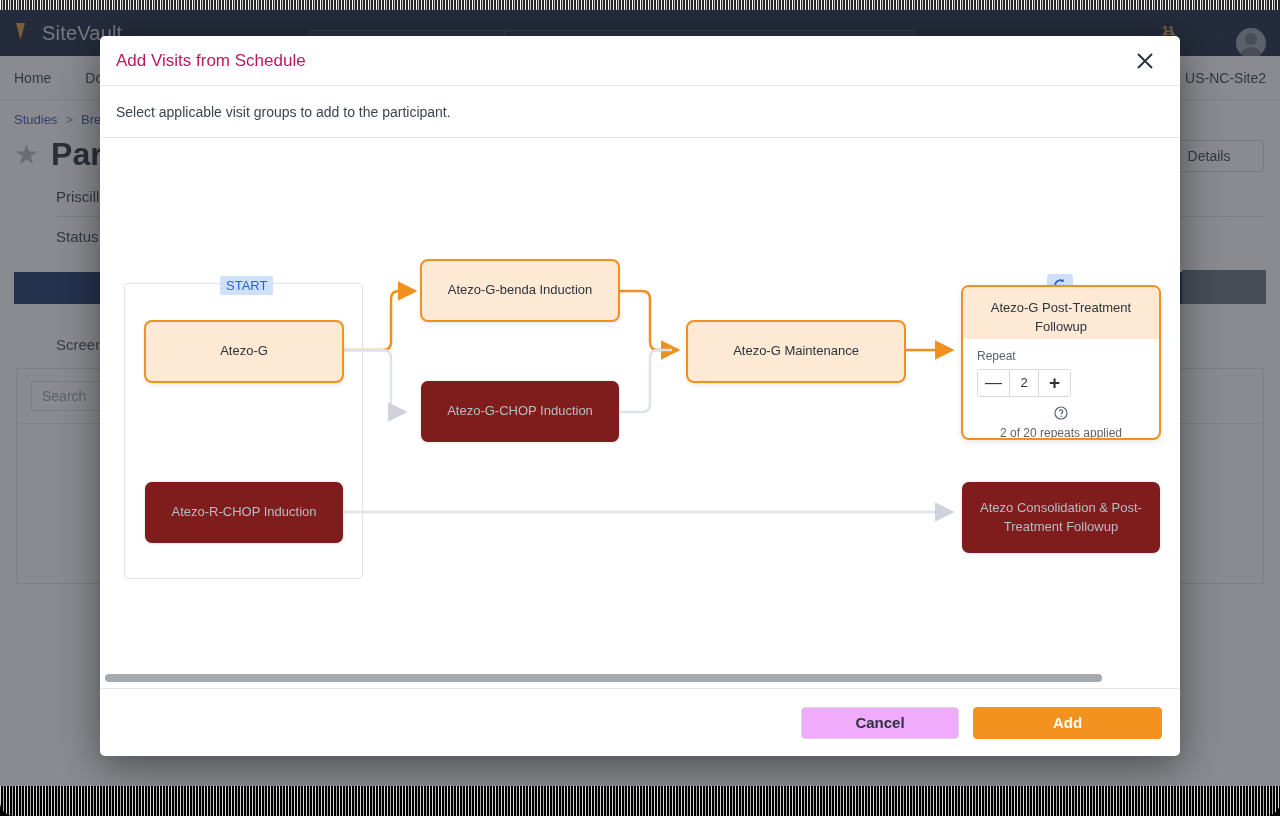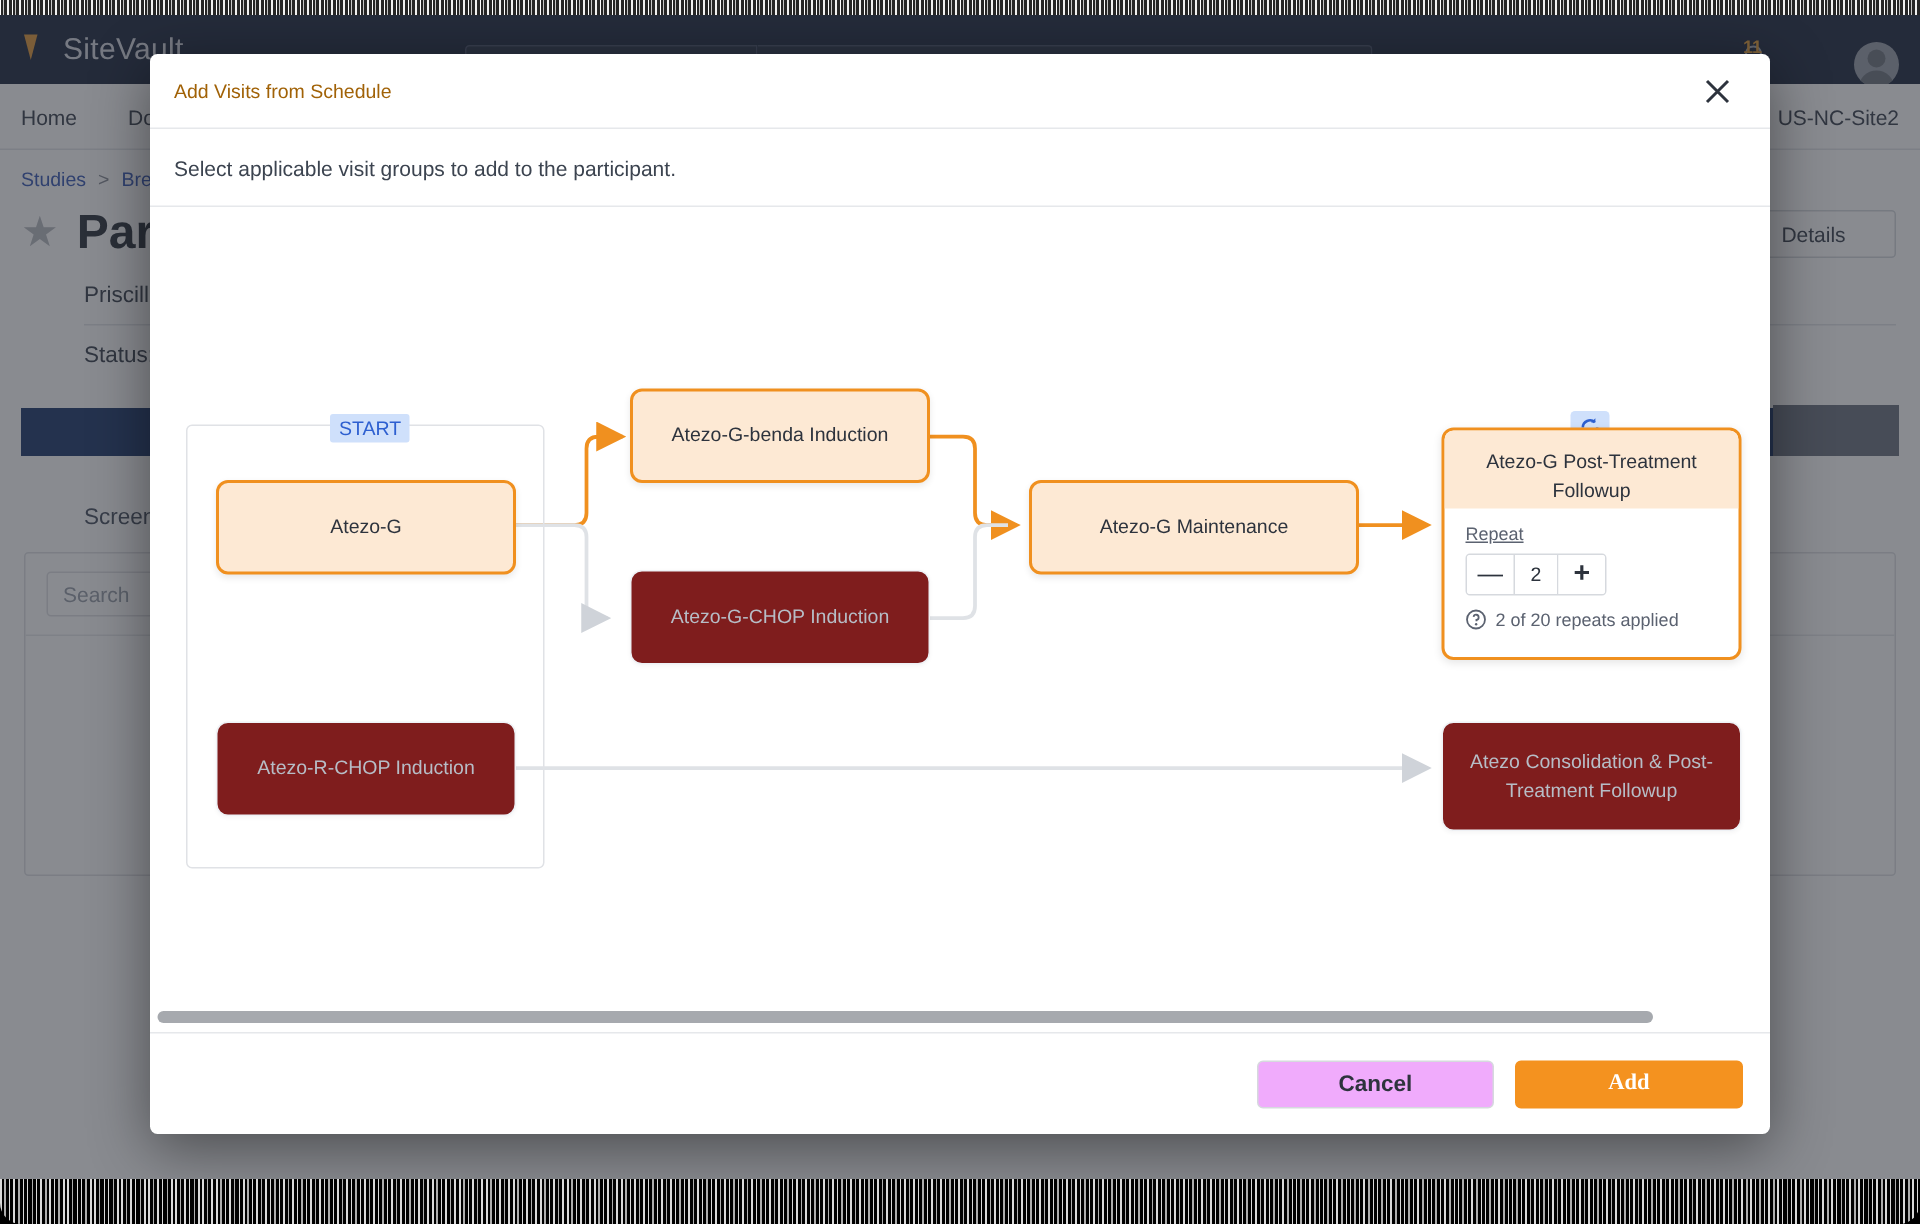--- a/index.html
+++ b/index.html
@@ -116,21 +116,21 @@
   .modal {
     position: absolute; left: 100px; top: 36px; width: 1080px; height: 720px;
     background: #ffffff; border-radius: 5px;
     box-shadow: 0 10px 40px rgba(0,0,0,.45);
     display: flex; flex-direction: column; overflow: hidden;
   }
   .modal-head {
     height: 50px; flex: 0 0 50px; display: flex; align-items: center;
     padding: 0 20px 0 16px; border-bottom: 1px solid #e6e8eb;
   }
-  .modal-title { font-size: 13px; color: #a16207; flex: 1; }
+  .modal-title { font-size: 17px; color: #be185d; flex: 1; }
   .close-x {
     width: 30px; height: 30px; display:flex; align-items:center; justify-content:center;
     cursor: pointer; color:#2d333d;
   }
   .modal-sub {
     height: 52px; flex: 0 0 52px; display: flex; align-items: center;
     padding: 0 16px; font-size: 14px; color: #3c4450; border-bottom: 1px solid #e6e8eb;
   }
 
   .canvas-wrap { position: relative; flex: 1; overflow: hidden; background: #fff; }
@@ -146,21 +146,21 @@
 
   .modal-foot {
     height: 68px; flex: 0 0 68px; border-top: 1px solid #e6e8eb;
     display: flex; align-items: center; justify-content: flex-end; gap: 14px; padding-right: 18px;
   }
   .btn {
     height: 32px; border-radius: 4px; font-size: 15px; font-weight: bold;
     display: flex; align-items: center; justify-content: center; cursor: pointer;
   }
   .btn-cancel { width: 158px; background: #f0abfc; border: 1px solid #d6d9de; color: #2d333d; }
-  .btn-add { width: 152px; background: #f4921f; border: 1px solid #f4921f; color: #fff; font-family: Liberation Serif, serif; }
+  .btn-add { width: 189px; background: #f4921f; border: 1px solid #f4921f; color: #fff; }
 
   
   .group-box {
     position: absolute; border: 1px solid #e0e2e6; border-radius: 4px; background: transparent;
   }
   .node {
     position: absolute; border-radius: 8px; display: flex; align-items: center;
     justify-content: center; text-align: center; font-size: 13px; line-height: 1.45;
     padding: 22px 10px;
   }
@@ -174,28 +174,28 @@
   }
   .node-repeat {
     position: absolute; border: 2px solid #f0901f; border-radius: 8px;
     background: #fff; overflow: hidden; box-shadow: 0 2px 6px rgba(0,0,0,.10);
   }
   .node-repeat .rp-head {
     background: #fde9d4; text-align: center; font-size: 13px; color: #2d333d;
     padding: 12px 14px 2px; line-height: 1.45;
   }
   .node-repeat .rp-body { padding: 10px 14px 8px; }
-  .rp-label { font-size: 12px; color: #5b6270; margin-bottom: 6px; text-decoration: underline; }
+  .rp-label { font-size: 12px; color: #5b6270; margin-bottom: 6px; }
   .stepper { display: flex; width: 94px; height: 28px; border: 1px solid #d6d9de; border-radius: 3px; overflow: hidden; }
   .step-btn { flex: 0 0 31px; display:flex; align-items:center; justify-content:center; background:#fff; color:#2d333d; cursor:pointer; }
   .step-minus { font-size: 17px; }
   .step-plus { font-size: 19px; font-weight: bold; }
   .step-val { flex: 1; display:flex; align-items:center; justify-content:center; font-size:13px; color:#2d333d;
               border-left: 1px solid #d6d9de; border-right: 1px solid #d6d9de; }
-  .rp-note { display: flex; align-items: center; gap: 6px; margin-top: 9px; font-size: 12px; color: #5b6270; }
+  .rp-note { display: flex; align-items: center; gap: 6px; margin-top: 9px; font-size: 12px; color: #5b6270; flex-direction: column; }
 
   .repeat-badge {
     position: absolute; width: 26px; height: 22px; background: #cfe0fb;
     border-radius: 3px; display: flex; align-items: center; justify-content: center;
     cursor: pointer;
   }
   .start-badge {
     position: absolute; background: #cfe0fb; color: #2d5fd0; font-size: 13px;
     padding: 2px 6px; border-radius: 2px;
   }

